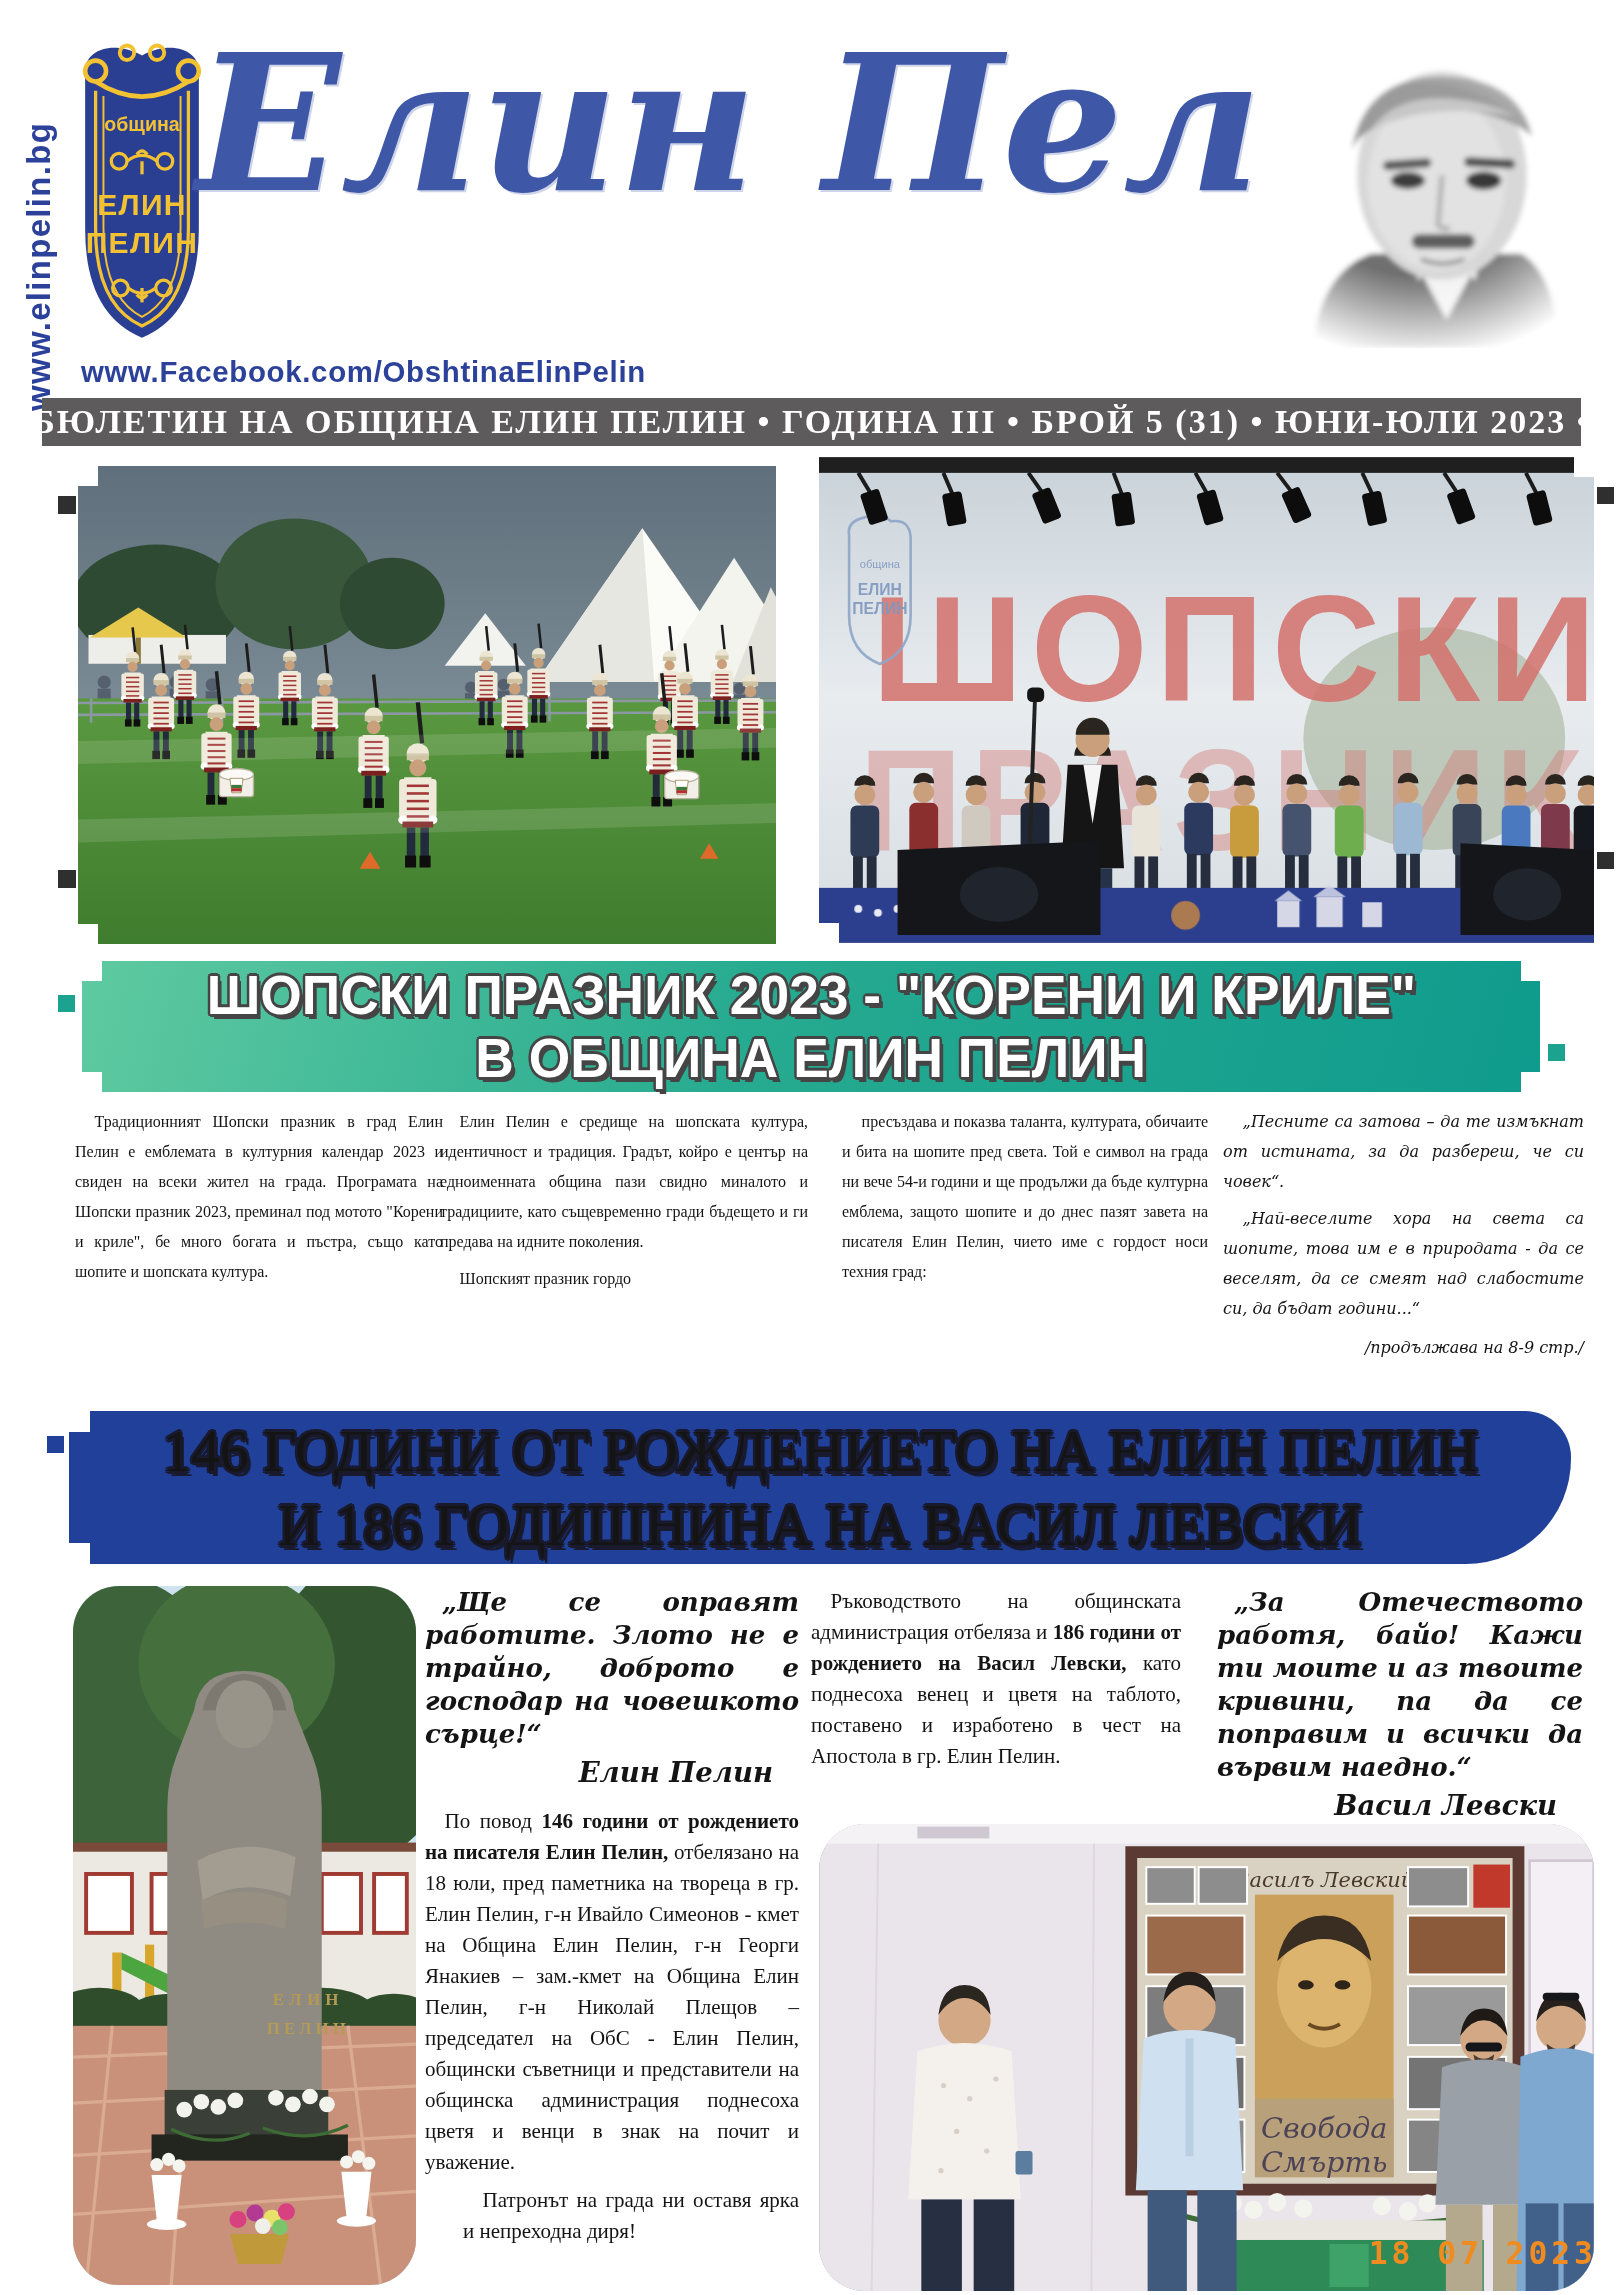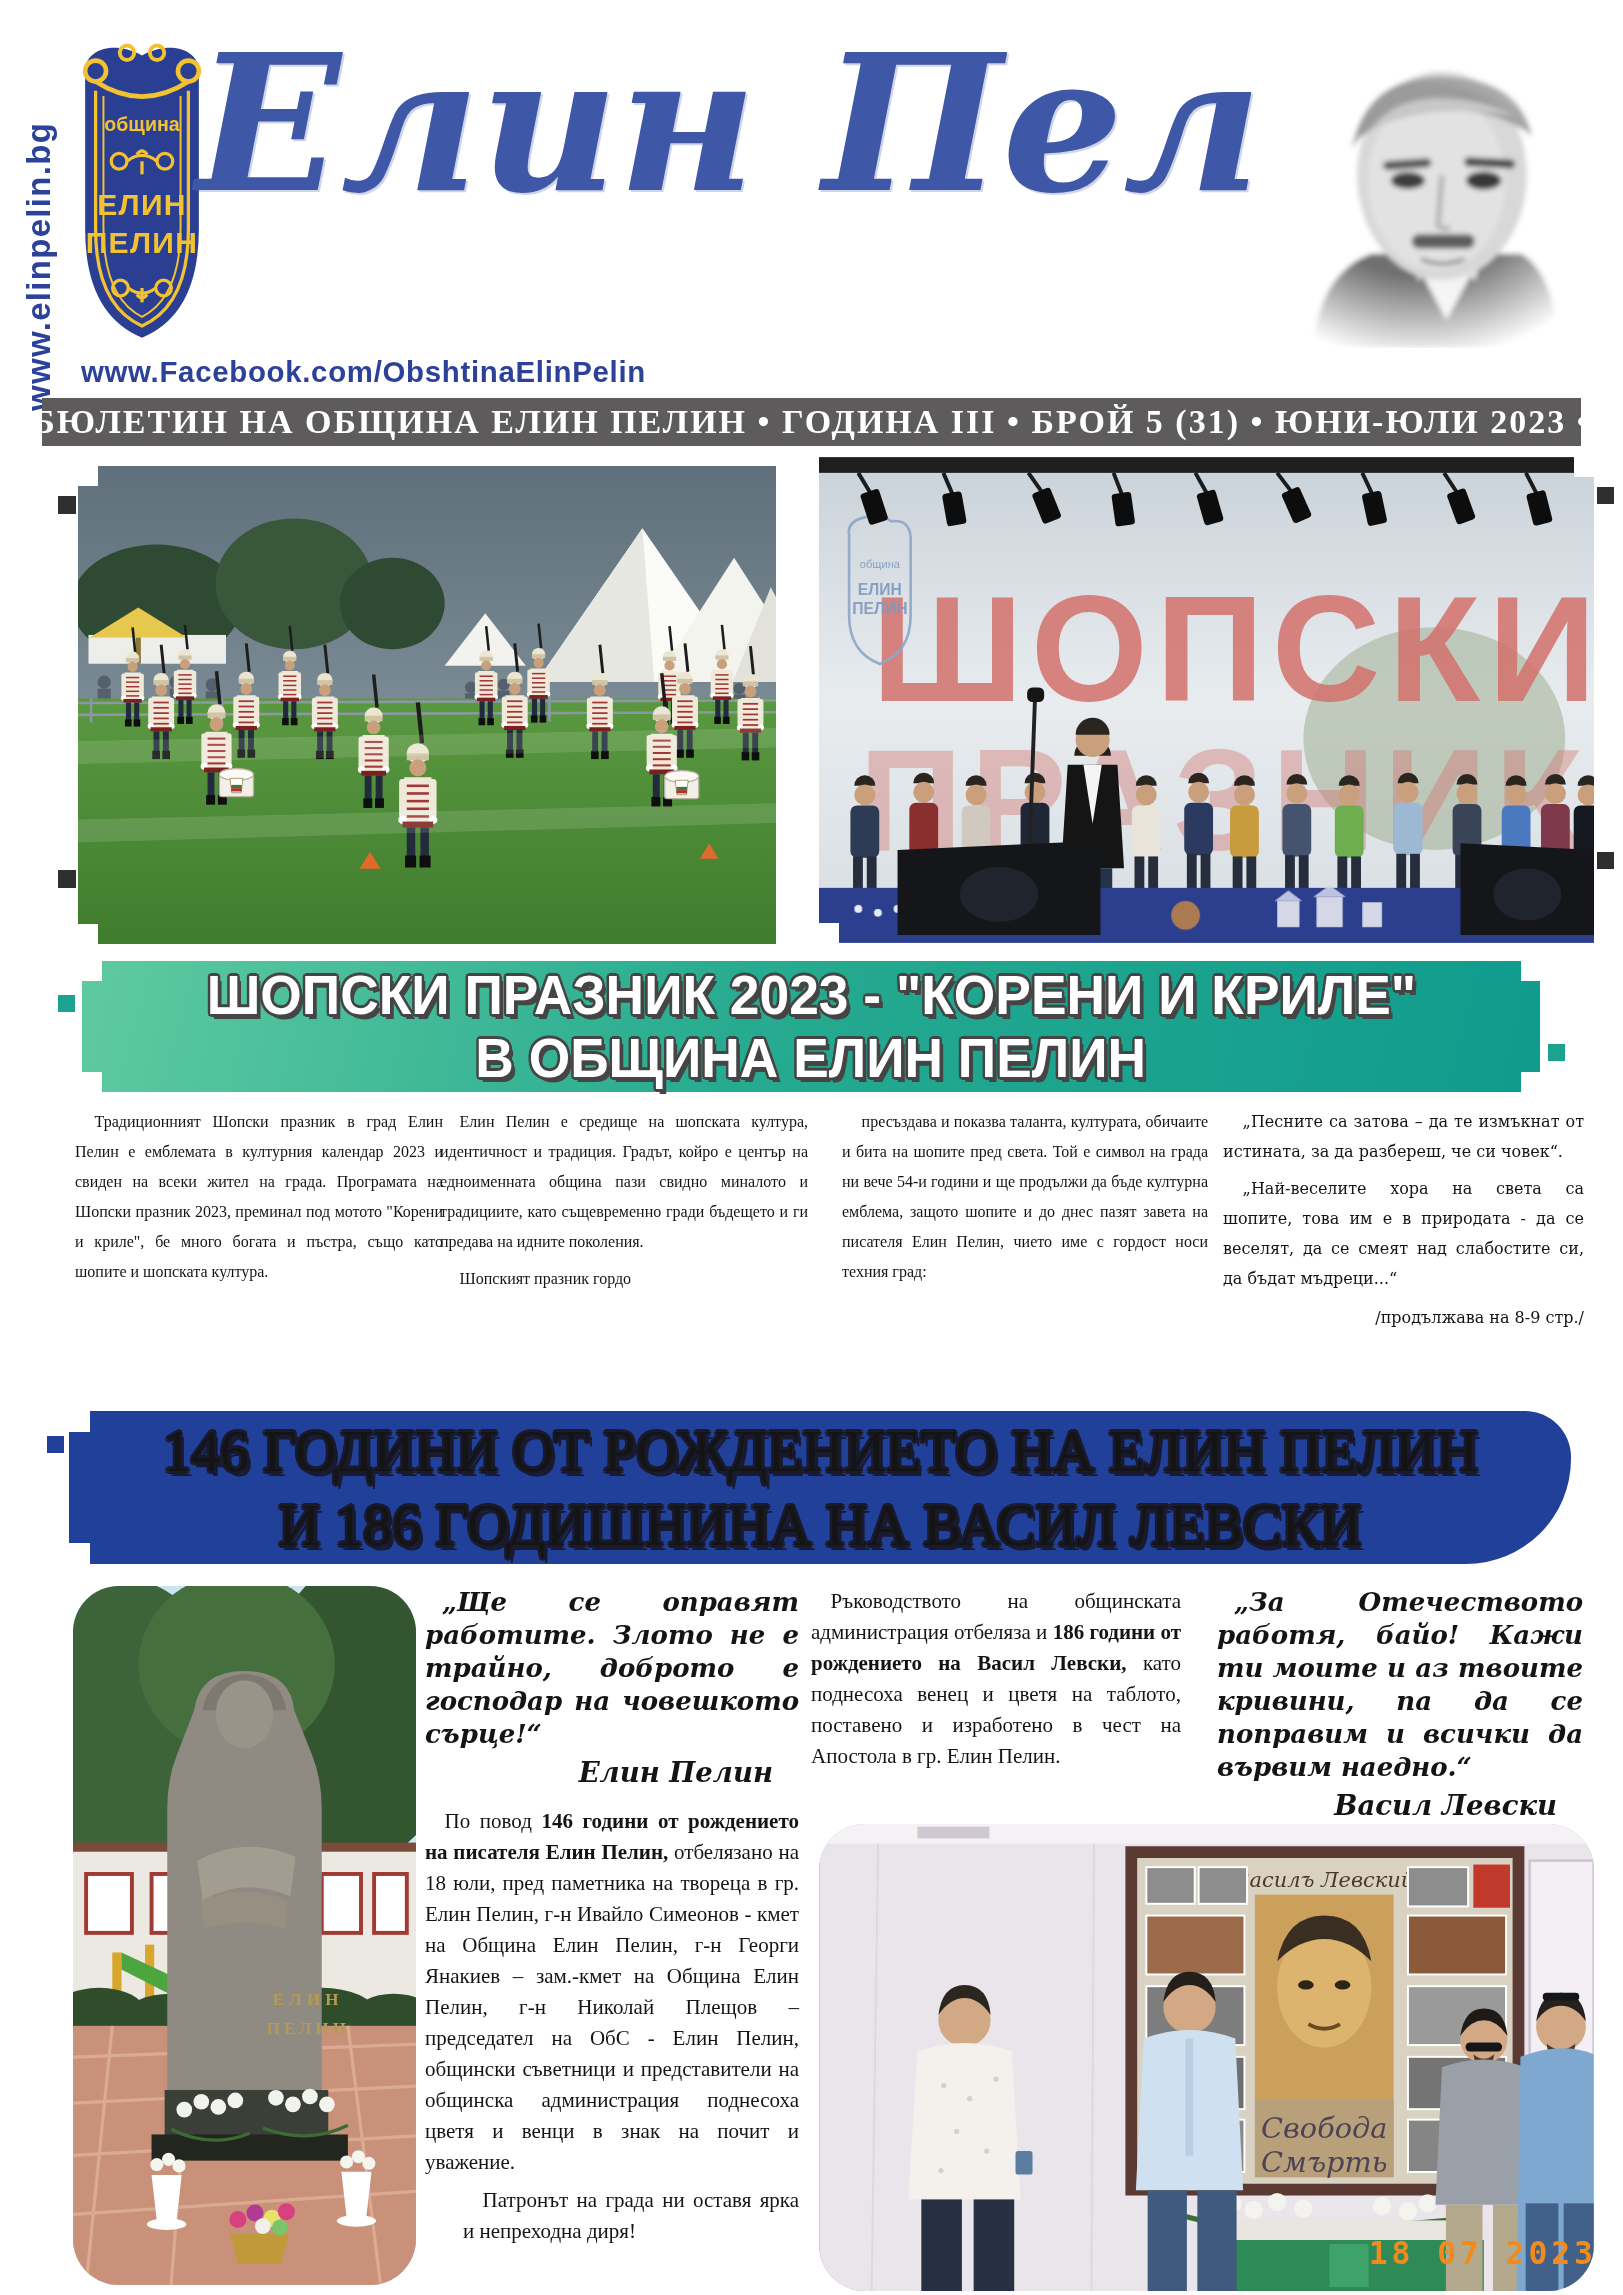--- a/index.html
+++ b/index.html
@@ -46,21 +46,21 @@
     text-shadow:-2px -2px 0 #191a2e,2px -2px 0 #191a2e,-2px 2px 0 #191a2e,2px 2px 0 #191a2e,
       0 -2.6px 0 #191a2e,0 2.6px 0 #191a2e,-2.6px 0 0 #191a2e,2.6px 0 0 #191a2e,3.9px 4.6px 0 #191a2e;}
 
   
   .bodycol{top:1107px;}
   .bodycol p{margin:0 0 6.5px 0;font-size:16px;line-height:30px;text-align:justify;text-indent:19.6px;}
   .c1{left:75px;width:368px;}
   .c2{left:440px;width:368px;}
   .c3{left:842px;width:366px;}
   .c4{left:1223px;width:361px;}
-  .c4 p{font-family:"DejaVu Serif",serif;}
+  .c4 p{font-family:"DejaVu Serif",serif;font-style:italic;}
   .c4 .note{text-align:right;text-indent:0;margin-top:9.2px;}
 
   
   .mid-col{left:425px;top:1586px;width:374px;}
   .rcolA{left:811px;top:1586px;width:370px;}
   .rcolB{left:1217px;top:1586px;width:366px;}
   .quote{font:italic 700 26px/33px "DejaVu Serif",serif;text-align:justify;text-indent:17px;margin:0;}
   .quote-author{font:italic 700 27.5px "DejaVu Serif",serif;text-align:right;margin:5.2px 26px 18.3px 0;}
   .lowbody{margin:0;font-size:21px;line-height:31px;text-align:justify;text-indent:19.6px;}
   .lowbody b{font-weight:700;}
@@ -378,21 +378,21 @@
   </div>
   <div class="abs bodycol c2">
     <p>Елин Пелин е средище на шопската култура, идентичност и традиция. Градът, койро е център на едноименната община пази свидно миналото и традициите, като същевременно гради бъдещето и ги предава на идните поколения.</p>
     <p>Шопският празник гордо</p>
   </div>
   <div class="abs bodycol c3">
     <p>пресъздава и показва таланта, културата, обичаите и бита на шопите пред света. Той е символ на града ни вече 54-и години и ще продължи да бъде културна емблема, защото шопите и до днес пазят завета на писателя Елин Пелин, чието име с гордост носи техния град:</p>
   </div>
   <div class="abs bodycol c4">
     <p>„Песните са затова – да те измъкнат от истината, за да разбереш, че си човек“.</p>
-    <p>„Най-веселите хора на света са шопите, това им е в природата - да се веселят, да се смеят над слабостите си, да бъдат мъдреци...“</p>
+    <p>„Най-веселите хора на света са шопите, това им е в природата - да се веселят, да се смеят над слабостите си, да бъдат години...“</p>
     <p class="note">/продължава на 8-9 стр./</p>
   </div>
 
   <div class="abs banner-blue">
     <div class="hl">146 ГОДИНИ ОТ РОЖДЕНИЕТО НА ЕЛИН ПЕЛИН</div>
     <div class="hl">И 186 ГОДИШНИНА НА ВАСИЛ ЛЕВСКИ</div>
   </div>
   <div class="sq" style="left:69px;top:1411px;width:21px;height:21px;background:#ffffff;"></div>
   <div class="sq" style="left:69px;top:1543px;width:21px;height:21px;background:#ffffff;"></div>
   <div class="sq" style="left:47px;top:1436px;width:17px;height:17px;background:#20409a;"></div>

